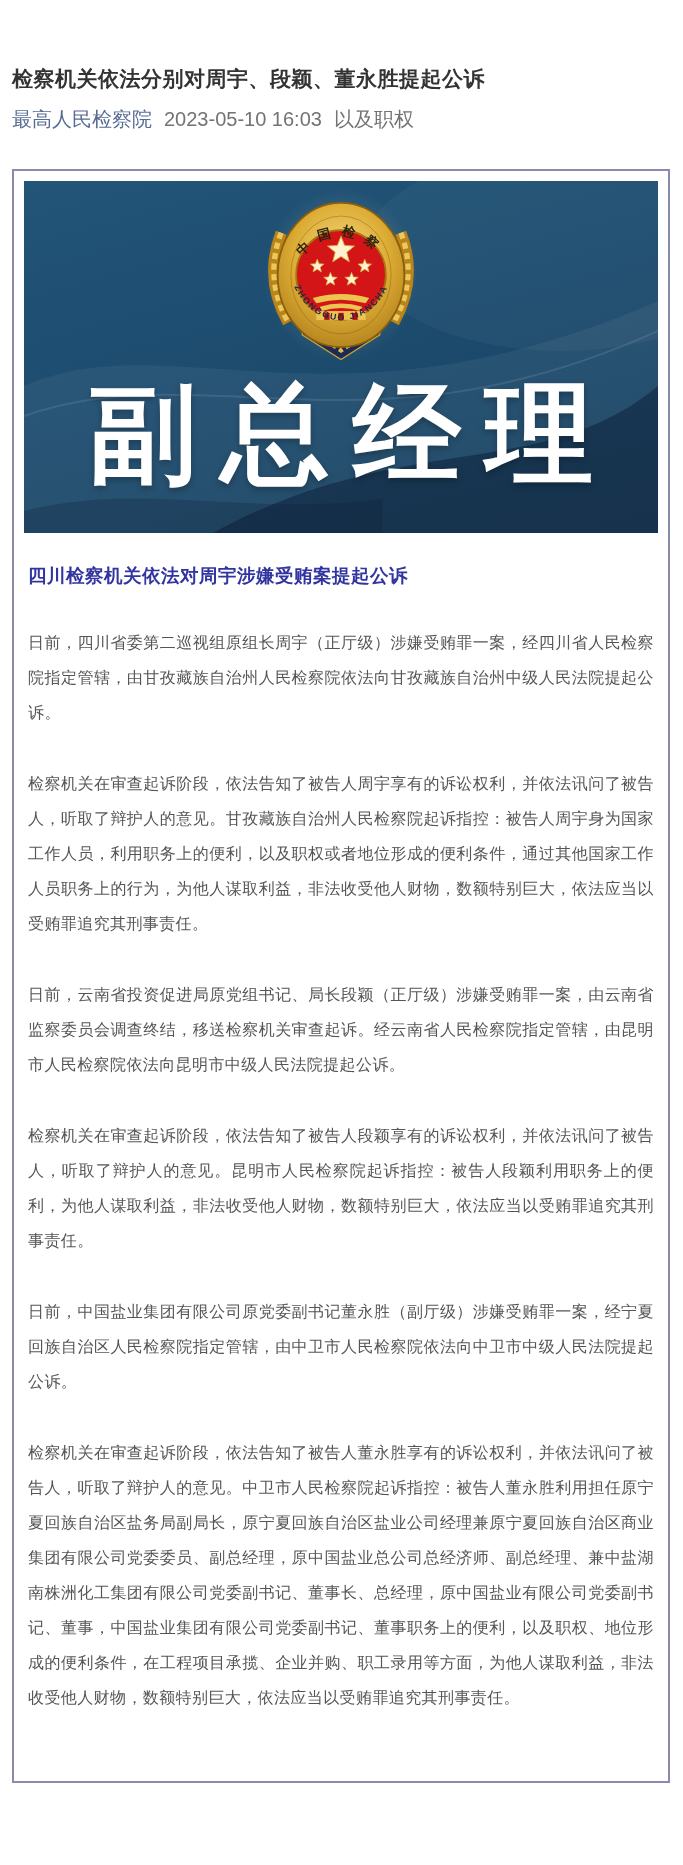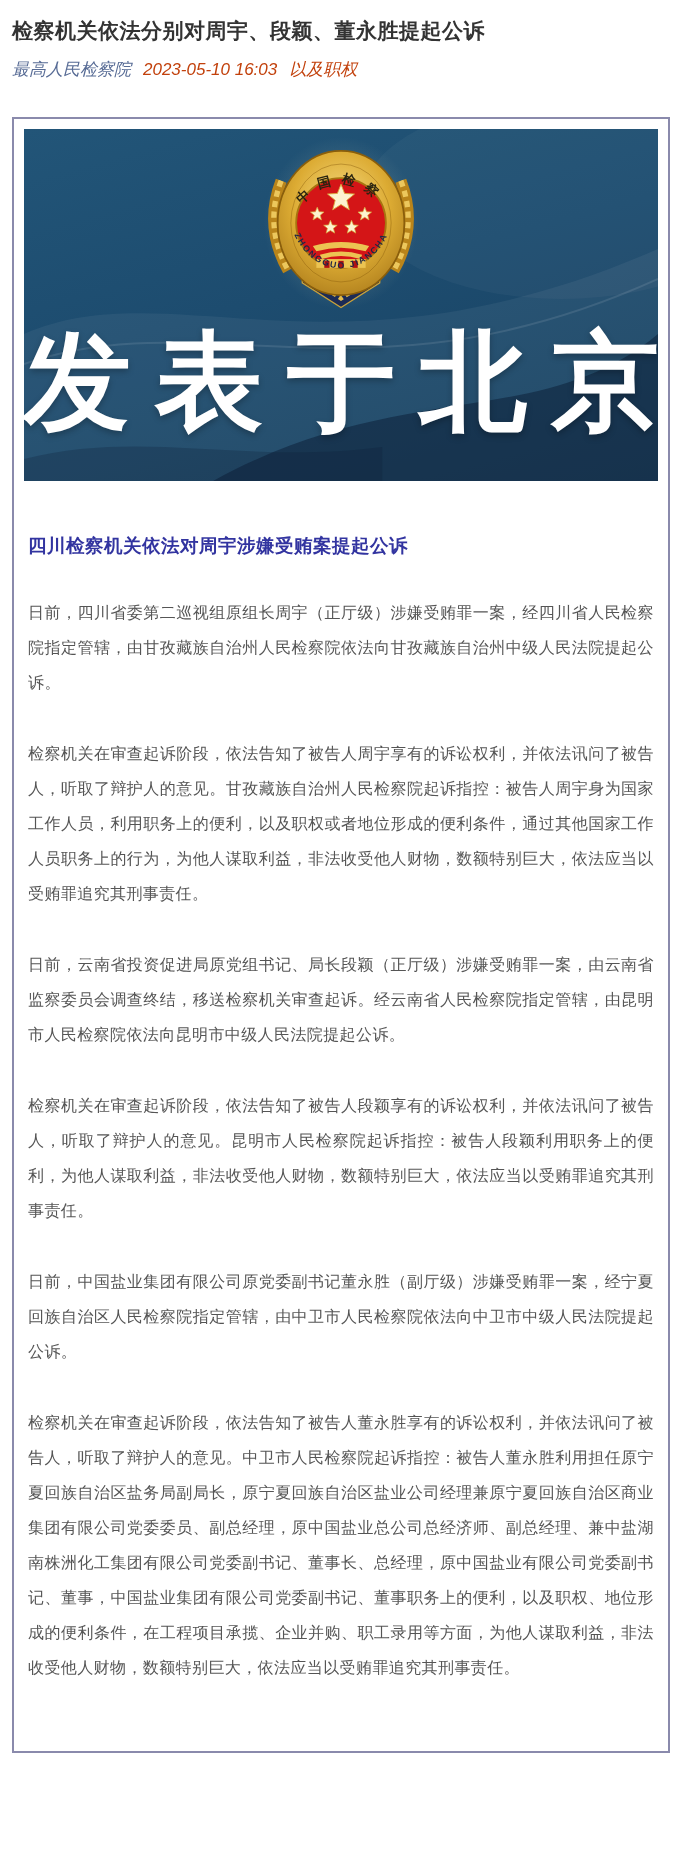--- a/index.html
+++ b/index.html
@@ -3,28 +3,28 @@
 <meta charset="utf-8">
 <style>
   * { margin:0; padding:0; box-sizing:border-box; }
   html,body { background:#ffffff; }
   body {
     width:683px; min-height:1865px; margin:0 auto;
     font-family:"Liberation Sans","DejaVu Sans",sans-serif;
     position:relative;
   }
   
-  .header { padding:16px 12px 0 12px; }
+  .header { padding:16px 12px 0 12px;margin-top:48px; }
   .title {
     font-size:21px; line-height:1.45; font-weight:600; color:#333333;
     letter-spacing:0.5px;
   }
-  .byline { margin-top:12px; display:flex; align-items:baseline; gap:12px; font-size:17px;font-style:italic; }
+  .byline { margin-top:12px; display:flex; align-items:baseline; gap:12px; font-size:20px; }
   .source { color:#576b95; cursor:pointer; }
-  .meta   { color:#c2410c; }
+  .meta   { color:#737373; }
   
   .article-box {
     margin:36px 13px 0 12px;
     border:2px solid #8a8aac;
     padding:10px 10px 4px 10px;
     background:#ffffff;
   }
   
   .banner {
     position:relative; width:100%; height:352px; overflow:hidden;
@@ -42,21 +42,21 @@
     font-weight:bold; font-size:108px; line-height:1.05;
     color:#ffffff; letter-spacing:24px; text-indent:24px;
     white-space:nowrap; text-shadow:0 3px 6px rgba(0,0,0,0.25);
   }
   
   .sections { padding:0 4px 26px 4px; }
   .section-heading {
     font-size:18.5px; font-weight:bold; color:#3234a0;
     letter-spacing:0.5px; margin:46px 0 26px 0; line-height:1.4;
   }
-  .section-heading.first { margin-top:52px; }
+  .section-heading.first { margin-top:30px; }
   .sections p {
     font-size:16px; line-height:35px; color:#555555;
     text-align:justify; letter-spacing:0.4px; margin:36px 0;
   }
 </style>
 </head>
 <body>
 
 <div class="header">
   <h1 class="title">检察机关依法分别对周宇、段颖、董永胜提起公诉</h1>
@@ -119,21 +119,21 @@
         <rect x="87" y="143" width="6" height="8" fill="#b01012"></rect>
         <rect x="103" y="143" width="6" height="8" fill="#b01012"></rect>
 
         <text font-size="15" font-weight="bold" fill="#2a2410" letter-spacing="11" font-family="'Liberation Sans',sans-serif">
           <textPath href="#arcTop" startOffset="50%" text-anchor="middle">中国检察</textPath>
         </text>
         <text font-size="10" font-weight="bold" fill="#1e2746" letter-spacing="2" font-family="'Liberation Sans',sans-serif">
           <textPath href="#arcBottom" startOffset="50%" text-anchor="middle">ZHONGGUO JIANCHA</textPath>
         </text>
       </svg>
-      <div class="slogan">发表于北京</div>
+      <div class="slogan">副总经理</div>
     </div>
   </div>
 
   <div class="sections">
 
     <h2 class="section-heading first">四川检察机关依法对周宇涉嫌受贿案提起公诉</h2>
     <p>日前，四川省委第二巡视组原组长周宇（正厅级）涉嫌受贿罪一案，经四川省人民检察院指定管辖，由甘孜藏族自治州人民检察院依法向甘孜藏族自治州中级人民法院提起公诉。</p>
     <p>检察机关在审查起诉阶段，依法告知了被告人周宇享有的诉讼权利，并依法讯问了被告人，听取了辩护人的意见。甘孜藏族自治州人民检察院起诉指控：被告人周宇身为国家工作人员，利用职务上的便利，以及职权或者地位形成的便利条件，通过其他国家工作人员职务上的行为，为他人谋取利益，非法收受他人财物，数额特别巨大，依法应当以受贿罪追究其刑事责任。</p>
 
     <p>日前，云南省投资促进局原党组书记、局长段颖（正厅级）涉嫌受贿罪一案，由云南省监察委员会调查终结，移送检察机关审查起诉。经云南省人民检察院指定管辖，由昆明市人民检察院依法向昆明市中级人民法院提起公诉。</p>

